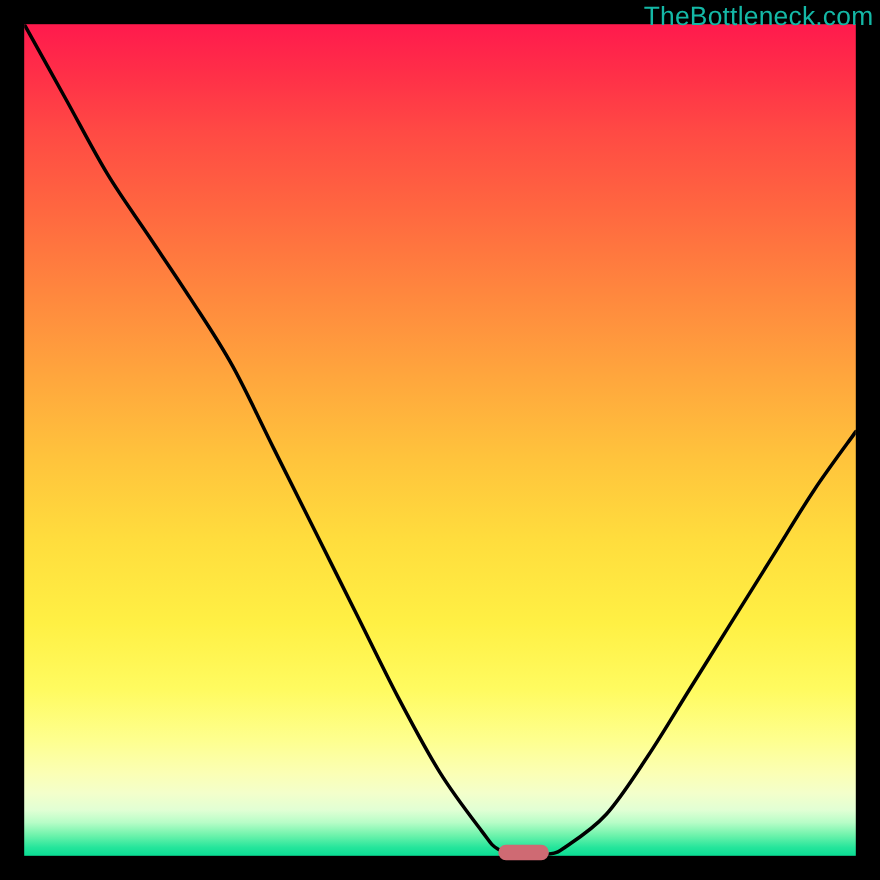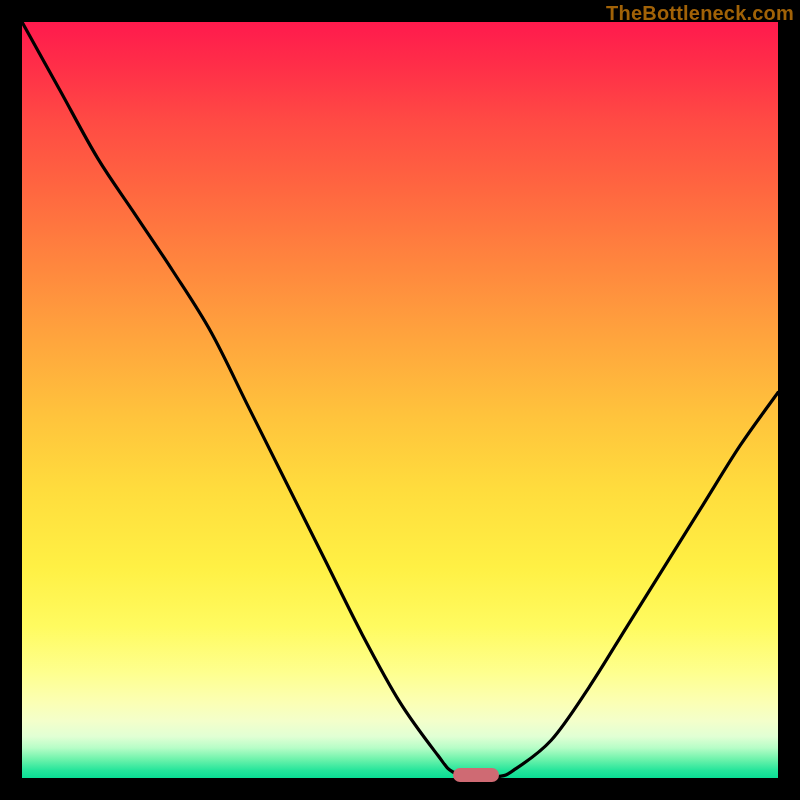--- a/index.html
+++ b/index.html
@@ -56,24 +56,24 @@
     width: 46px;
     height: 14px;
     border-radius: 8px;
     background: #cf6a73;
     transform: translate(-50%, -50%);
   }
   .watermark {
     position: absolute;
     top: 2px;
     right: 6px;
-    color: #a16207;
-    font-size: 20px;
+    color: #14b8a6;
+    font-size: 24px;
     letter-spacing: 0.2px;
-    font-weight: 700;
+    font-weight: 400;
   }
 </style>
 </head>
 <body>
 
 <div class="frame">
   <div class="plot">
     <svg class="curve" viewBox="0 0 756 756" preserveAspectRatio="none">
       <path fill="none" stroke="#000" stroke-width="3.2" stroke-linejoin="round" stroke-linecap="round" d="M 0.0 0.0 C 6.3 11.3, 25.2 45.4, 37.8 68.0 C 50.4 90.7, 63.0 115.3, 75.6 136.1 C 88.2 156.9, 100.8 173.9, 113.4 192.8 C 126.0 211.7, 138.6 229.9, 151.2 249.5 C 163.8 269.0, 176.4 287.3, 189.0 310.0 C 201.6 332.6, 214.2 360.4, 226.8 385.6 C 239.4 410.8, 252.0 436.0, 264.6 461.2 C 277.2 486.4, 289.8 511.6, 302.4 536.8 C 315.0 562.0, 327.6 588.4, 340.2 612.4 C 352.8 636.3, 365.4 660.2, 378.0 680.4 C 390.6 700.6, 407.0 721.7, 415.8 733.3 C 424.6 744.9, 424.6 746.4, 430.9 750.0 C 437.2 753.5, 446.0 753.7, 453.6 754.5 C 461.2 755.2, 470.0 755.5, 476.3 754.5 C 482.6 753.5, 482.6 754.5, 491.4 748.4 C 500.2 742.4, 516.6 732.1, 529.2 718.2 C 541.8 704.3, 554.4 684.2, 567.0 665.3 C 579.6 646.4, 592.2 625.0, 604.8 604.8 C 617.4 584.6, 630.0 564.5, 642.6 544.3 C 655.2 524.2, 667.8 504.0, 680.4 483.8 C 693.0 463.7, 705.6 442.3, 718.2 423.4 C 730.8 404.5, 749.7 379.3, 756.0 370.4"></path>
     </svg>

